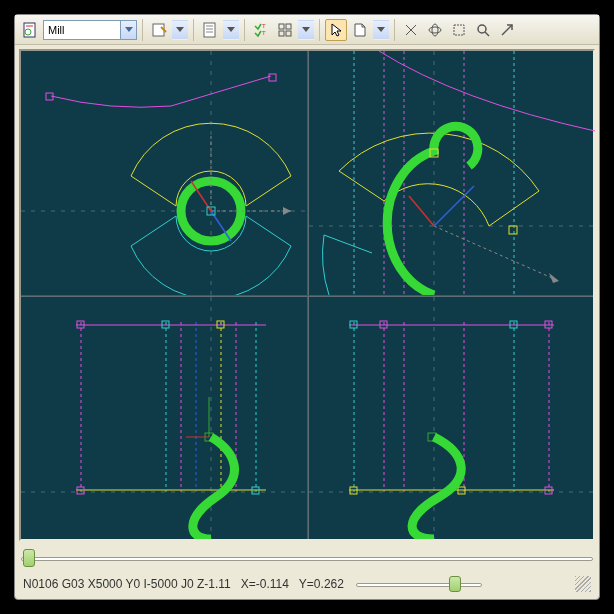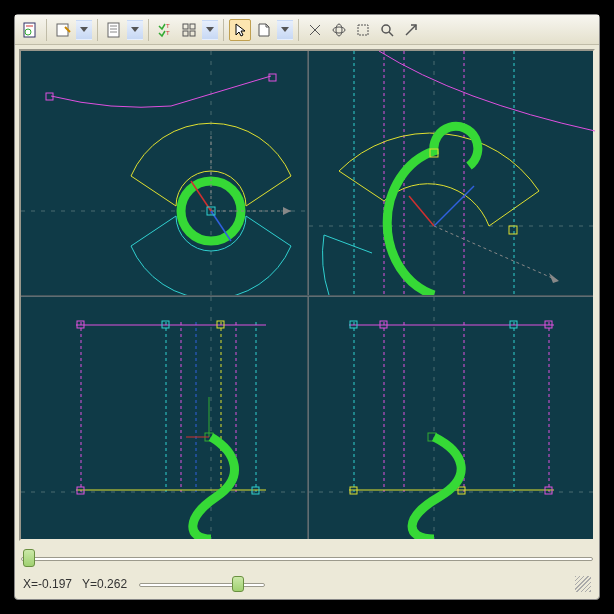--- a/index.html
+++ b/index.html
@@ -36,20 +36,28 @@
 <div class="window">
 
   <div class="toolbar">
     <div class="tb-icon">
       <svg width="16" height="16">
           <rect x="2" y="1" width="11" height="14" fill="#fff" stroke="#336"></rect>
           <polyline points="4,4 11,4 M4,6 11,6" stroke="#c33"></polyline>
           <circle cx="6" cy="10" r="3" fill="none" stroke="#3a3"></circle>
         </svg>
     </div>
+    <div class="dropdown">
+      <div class="dropdown-field">Mill</div>
+      <div class="dropdown-btn">
+        <svg width="8" height="6">
+            <polygon points="0,0 8,0 4,5" fill="#4a6a99"></polygon>
+          </svg>
+      </div>
+    </div>
     <div class="tb-sep"></div>
     <div class="tb-icon">
       <svg width="16" height="16">
           <rect x="2" y="2" width="11" height="12" fill="#fff" stroke="#666"></rect>
           <line x1="10" y1="5" x2="15" y2="10" stroke="#c80" stroke-width="2"></line>
         </svg>
     </div>
     <div class="dropdown-btn" style="border:1px solid transparent">
       <svg width="8" height="6">
           <polygon points="0,0 8,0 4,5" fill="#555"></polygon>
@@ -235,21 +243,22 @@
     <div class="divider-v"></div>
     <div class="divider-h"></div>
   </div>
 
   <div class="slider-top">
     <div class="slider-track"></div>
     <div class="slider-thumb" style="left:4px"></div>
   </div>
 
   <div class="status-bar">
-    <span>X=-0.197</span>
+    <span>N0106 G03 X5000 Y0 I-5000 J0 Z-1.11</span>
+    <span>X=-0.114</span>
     <span>Y=0.262</span>
     <div class="status-slider">
       <div class="slider-track"></div>
       <div class="slider-thumb" style="left:95px"></div>
     </div>
     <div class="grip"></div>
   </div>
 
 </div>
 

